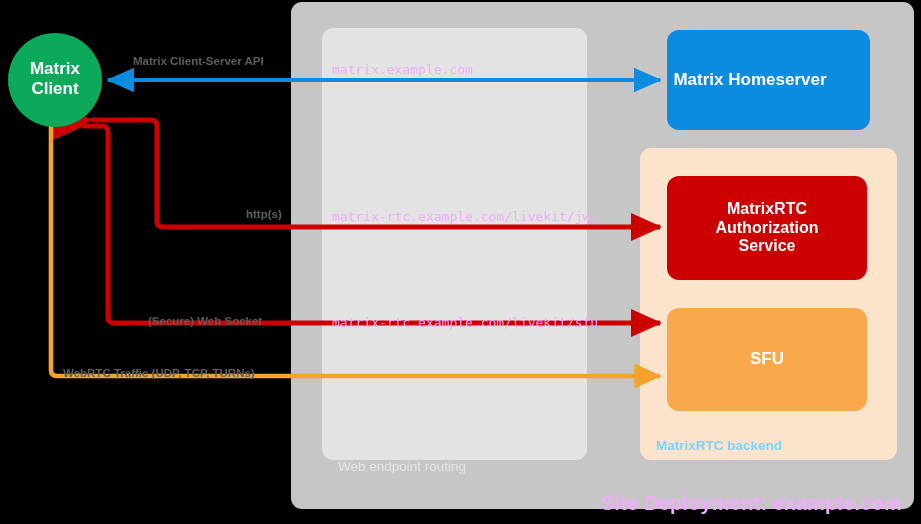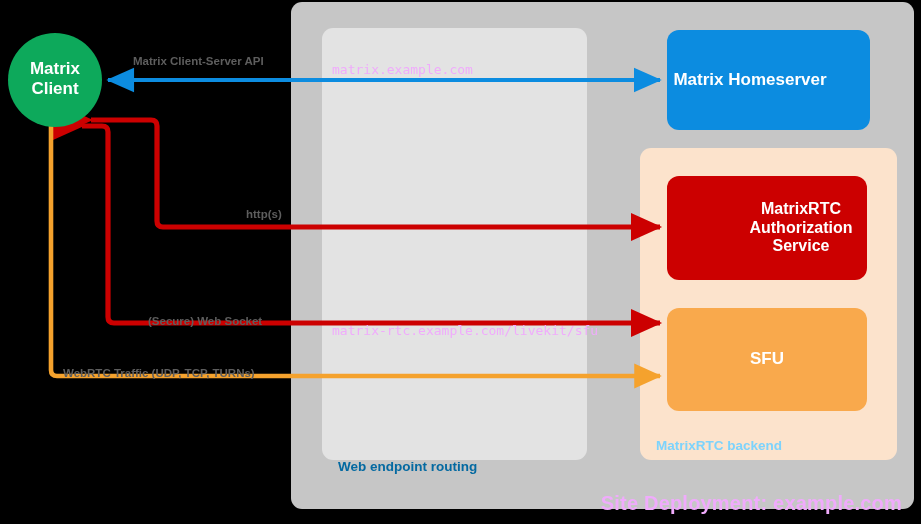--- a/index.html
+++ b/index.html
@@ -74,23 +74,23 @@
     top: 28px;
     width: 265px;
     height: 432px;
     background: #E3E3E3;
     border-radius: 11px;
   }
   #web-endpoint-routing-label {
     position: absolute;
     left: 338px;
     top: 438px;
-    color: #0369a1;
+    color: #e5e5e5;
     font-size: 13.5px;
-    font-weight: bold;
+    font-weight: normal;
     margin-top: 21px;
   }
   
   #matrixrtc-backend {
     position: absolute;
     left: 640px;
     top: 148px;
     width: 257px;
     height: 312px;
     background: #FCE3CC;
@@ -123,21 +123,20 @@
     left: 667px;
     top: 176px;
     width: 200px;
     height: 104px;
     background: #CC0000;
     border-radius: 12px;
   }
   #auth-service-label {
     left: 667px; top: 176px; width: 200px; height: 104px;
     font-size: 16px;
-    padding-left: 34px;
   }
   #sfu {
     position: absolute;
     left: 667px;
     top: 308px;
     width: 200px;
     height: 103px;
     background: #F9A94C;
     border-radius: 12px;
   }
@@ -221,19 +220,20 @@
   <div id="sfu-label" class="node-text">SFU</div>
 
   <div id="web-endpoint-routing-label">Web endpoint routing</div>
   <div id="matrixrtc-backend-label">MatrixRTC backend</div>
   <div id="site-deployment-label">Site Deployment: example.com</div>
 
   <div class="edge-label" style="left:133px; top:55px;">Matrix Client-Server API</div>
   <div class="url-label" style="left:332px; top:62px;">matrix.example.com</div>
 
   <div class="edge-label" style="left:234px; top:208px;margin-left:12px;">http(s)</div>
+  <div class="url-label" style="left:332px; top:209px;">matrix-rtc.example.com/livekit/jwt</div>
 
   <div class="edge-label" style="left:148px; top:315px;">(Secure) Web Socket</div>
-  <div class="url-label" style="left:332px; top:323px;">matrix-rtc.example.com/livekit/sfu</div>
+  <div class="url-label" style="left:332px; top:315px;">matrix-rtc.example.com/livekit/sfu</div>
 
   <div class="edge-label" style="left:63px; top:367px;text-align:center;">WebRTC Traffic (UDP, TCP, TURNs)</div>
 
 </div>
 
 </body></html>

